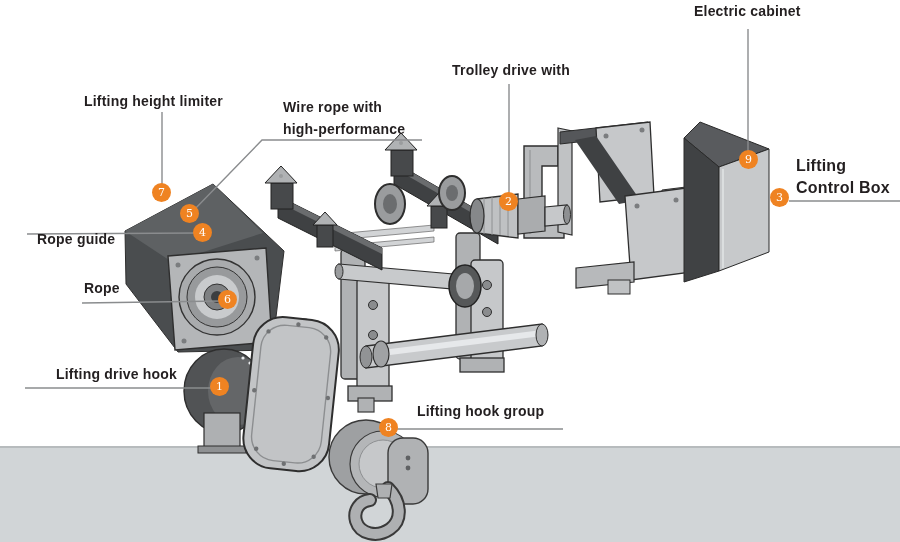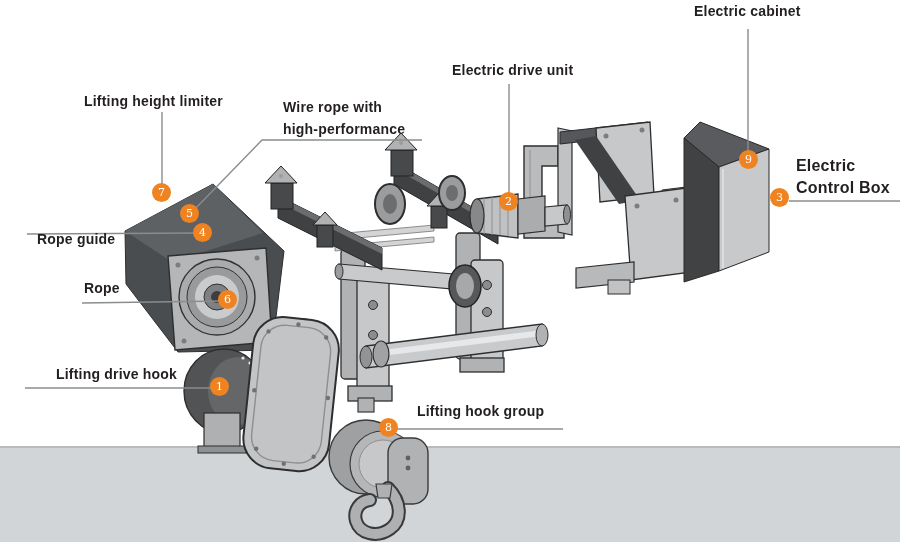--- a/index.html
+++ b/index.html
@@ -209,24 +209,24 @@
   </svg>
 
   <div class="label" style="left:84px;top:93px;">Lifting height limiter</div>
   <div class="label two-line" style="left:283px;top:96px;">
     <span>Wire rope with</span>
     <span>high-performance</span>
   </div>
   <div class="label" style="left:37px;top:211px;margin-top:20px;">Rope guide</div>
   <div class="label" style="left:84px;top:280px;">Rope</div>
   <div class="label" style="left:56px;top:366px;">Lifting drive hook</div>
-  <div class="label" style="left:452px;top:62px;">Electric drive unit</div>
+  <div class="label" style="left:452px;top:62px;">Trolley drive with</div>
   <div class="label" style="left:694px;top:3px;">Electric cabinet</div>
   <div class="label two-line big" style="left:796px;top:155px;">
-    <span>Electric</span>
+    <span>Lifting</span>
     <span>Control Box</span>
   </div>
   <div class="label" style="left:417px;top:403px;">Lifting hook group</div>
 
   <div class="marker" style="left:210px;top:377px;">1</div>
   <div class="marker" style="left:499px;top:192px;">2</div>
   <div class="marker" style="left:770px;top:188px;">3</div>
   <div class="marker" style="left:193px;top:223px;">4</div>
   <div class="marker" style="left:180px;top:204px;">5</div>
   <div class="marker" style="left:218px;top:290px;">6</div>

